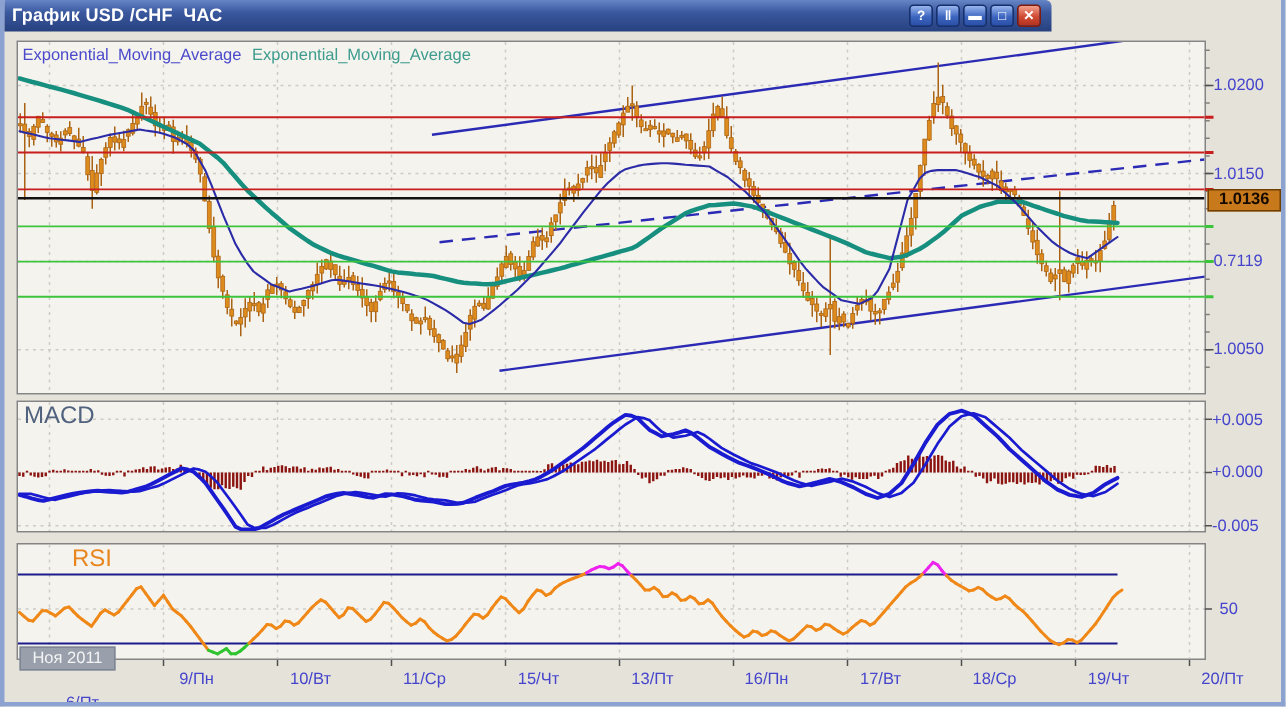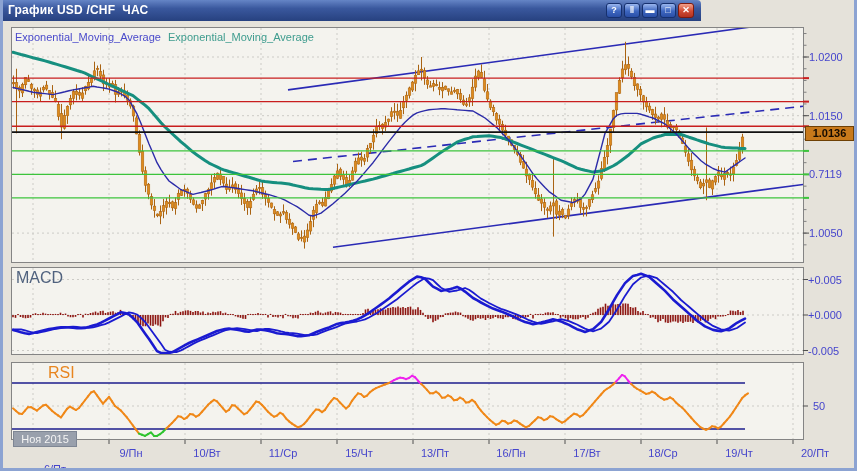--- a/index.html
+++ b/index.html
@@ -1200,21 +1200,21 @@
       <line x1="326" y1="0" x2="326" y2="4" stroke="#505050" stroke-width="1"></line>
       <line x1="402" y1="0" x2="402" y2="4" stroke="#505050" stroke-width="1"></line>
       <line x1="478" y1="0" x2="478" y2="4" stroke="#505050" stroke-width="1"></line>
       <line x1="554" y1="0" x2="554" y2="4" stroke="#505050" stroke-width="1"></line>
       <line x1="630" y1="0" x2="630" y2="4" stroke="#505050" stroke-width="1"></line>
       <line x1="706" y1="0" x2="706" y2="4" stroke="#505050" stroke-width="1"></line>
       <line x1="782" y1="0" x2="782" y2="4" stroke="#505050" stroke-width="1"></line>
     </svg>
 
   <div class="price-box" style="top: 125.636px;">1.0136</div>
-  <div class="month-box">Ноя 2015</div>
+  <div class="month-box">Ноя 2011</div>
   <div id="labels-layer">
       <div class="axis-label" style="left: 806px; top: 51px;">1.0200</div>
       <div class="axis-label" style="left: 806px; top: 109.7px;">1.0150</div>
       <div class="axis-label" style="left: 806px; top: 168.4px;">0.7119</div>
       <div class="axis-label" style="left: 806px; top: 227.1px;">1.0050</div>
       <div class="axis-label" style="left: 805px; top: 273.5px;">+0.005</div>
       <div class="axis-label" style="left: 805px; top: 309px;">+0.000</div>
       <div class="axis-label" style="left: 805px; top: 344.5px;">-0.005</div>
       <div class="axis-label" style="left: 810px; top: 400px;">50</div>
       <div class="x-label" style="left: 52px; margin-top: 16px;">6/Пт</div>

